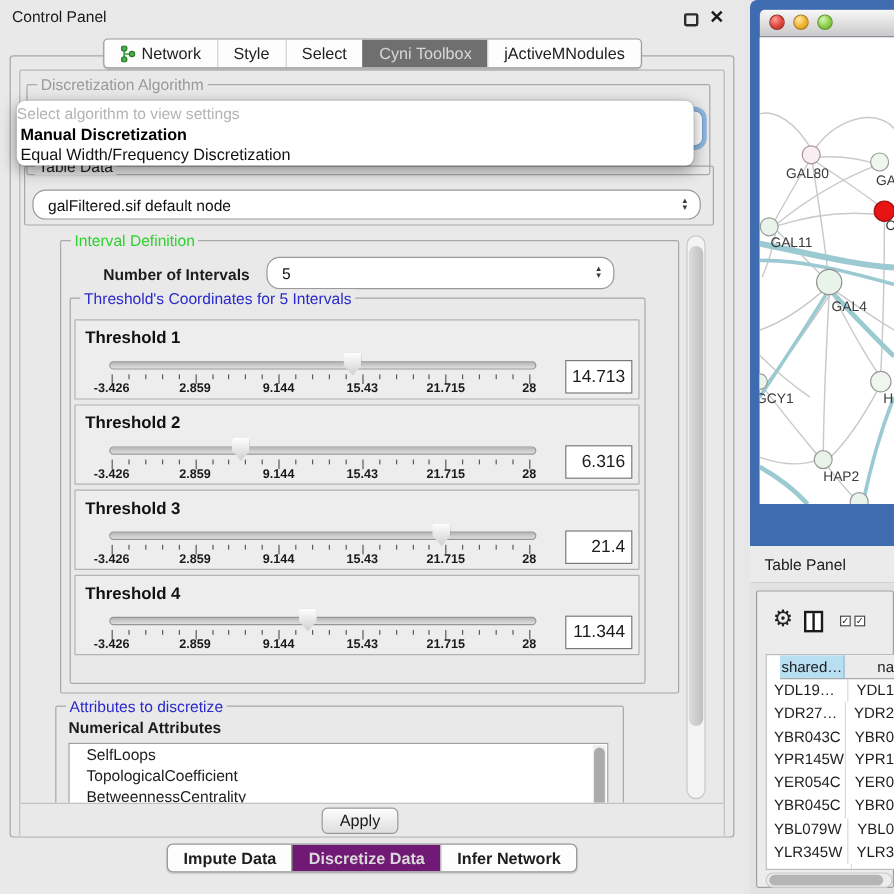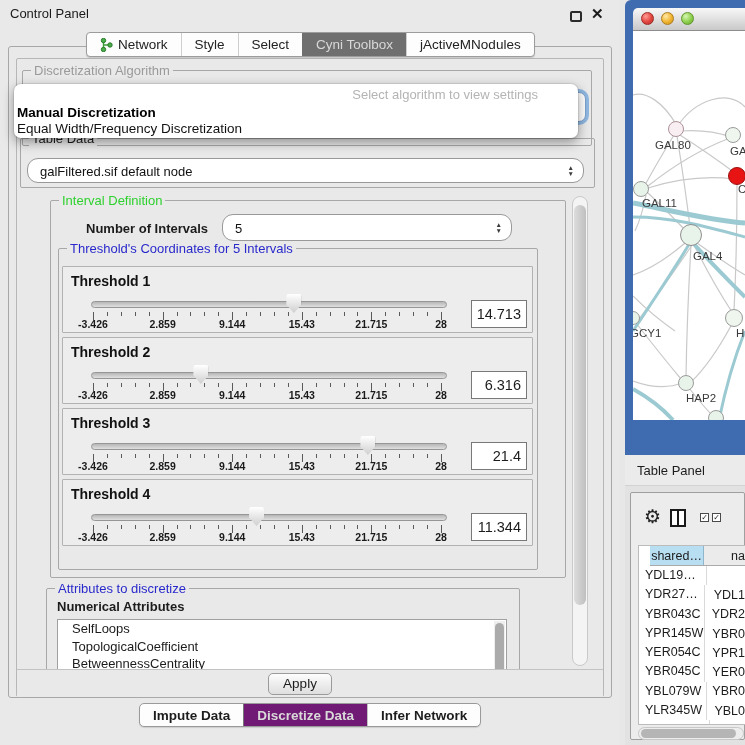--- a/index.html
+++ b/index.html
@@ -26,21 +26,21 @@
   .group { border:1px solid #a8a8a8; border-radius:2px; }
   .group-label { position:absolute; top:-8px; left:8px; background:#e9e9e9; padding:0 3px; font-size:13px; line-height:15px; white-space:nowrap; }
 
   
   .alg-group { left:22px; top:70px; width:570px; height:76px; }
   .alg-label { color:#9a9a9a; }
   .focus-combo { left:30px; top:92px; width:556px; height:30px; background:#fff; border:1px solid #7aa0cc; border-radius:7px; box-shadow:0 0 0 3px rgba(96,156,219,.65); z-index:4; }
   .stepper { position:absolute; right:9px; top:50%; transform:translateY(-50%); display:flex; flex-direction:column; align-items:center; line-height:6px; font-size:6.5px; color:#3b3b3b; }
 
   .popup { left:14px; top:84px; width:564px; height:54px; background:#ffffff; border-radius:7px; box-shadow:0 4px 12px rgba(0,0,0,.4), 0 0 0 1px rgba(0,0,0,.08); z-index:10; overflow:hidden; }
-  .popup-placeholder { position:absolute; left:0; right:40px; top:3px; text-align:right; color:#b4b4b4; font-size:13px; }
+  .popup-placeholder { position:absolute; left:0; right:40px; top:3px; text-align:left; color:#b4b4b4; font-size:13px; }
   .popup-item1 { position:absolute; left:3px; top:21px; font-size:13.5px; font-weight:bold; color:#000; }
   .popup-item2 { position:absolute; left:3px; top:37px; font-size:13.5px; color:#111; }
 
   .tdata-group { left:20px; top:138px; width:575px; height:50px; }
   .combo { background:#fff; border:1px solid #999; border-radius:11px; font-size:13px; color:#111; }
   .combo .val { position:absolute; left:12px; top:50%; transform:translateY(-50%); white-space:nowrap; }
   .tdata-combo { left:27px; top:158px; width:557px; height:25px; }
 
   
   .vscroll { left:572px; top:196px; width:16px; height:470px; background:#f4f4f4; border:1px solid #c9c9c9; border-radius:8px; }
@@ -99,21 +99,21 @@
   .gear { position:absolute; left:13px; top:14px; font-size:19px; color:#222; line-height:19px; }
   .col-icon { position:absolute; left:39px; top:16px; width:16px; height:18px; border:2px solid #1a1a1a; background:#fff; }
   .col-icon::after { content:""; position:absolute; left:5px; top:0; width:2px; height:14px; background:#1a1a1a; }
   .cbx { position:absolute; top:20px; width:9px; height:9px; border:1.5px solid #4a4a4a; background:#fff; font-size:8px; line-height:7px; text-align:center; color:#222; }
   .tp-table { position:absolute; left:7px; top:52px; width:108px; height:180px; background:#fff; border:1px solid #bcbcbc; overflow:hidden; }
   .tp-header { display:flex; height:20px; font-size:12.5px;margin-left:11px; }
   .tp-h1 { width:71px; background:#b8def1; border-right:1px solid #8fb6cc; border-bottom:1px solid #aaa; text-align:center; line-height:20px; }
   .tp-h2 { flex:1; background:#ebebeb; border-bottom:1px solid #aaa; line-height:20px; padding-left:27px; }
   .tp-row { display:flex; height:19.3px; font-size:12.5px; }
   .tp-c1 { width:71px; padding-left:6px; border-right:1px solid #dadada; line-height:19.3px; }
-  .tp-c2 { flex:1; padding-left:7px; line-height:19.3px;margin-top:20px; }
+  .tp-c2 { flex:1; padding-left:7px; line-height:19.3px; }
   .hscroll { position:absolute; left:7px; top:234px; width:106px; height:13px; background:#ededed; border:1px solid #c8c8c8; border-radius:7px; }
   .hscroll-thumb { position:absolute; left:2px; top:1px; width:95px; height:9px; background:#b5b5b5; border-radius:5px; }
 
   .net-icon svg { display:block; }
 </style>
 </head>
 <body>
 
 <div class="abs cpwin">
   <div class="abs cp-title">Control Panel</div>

